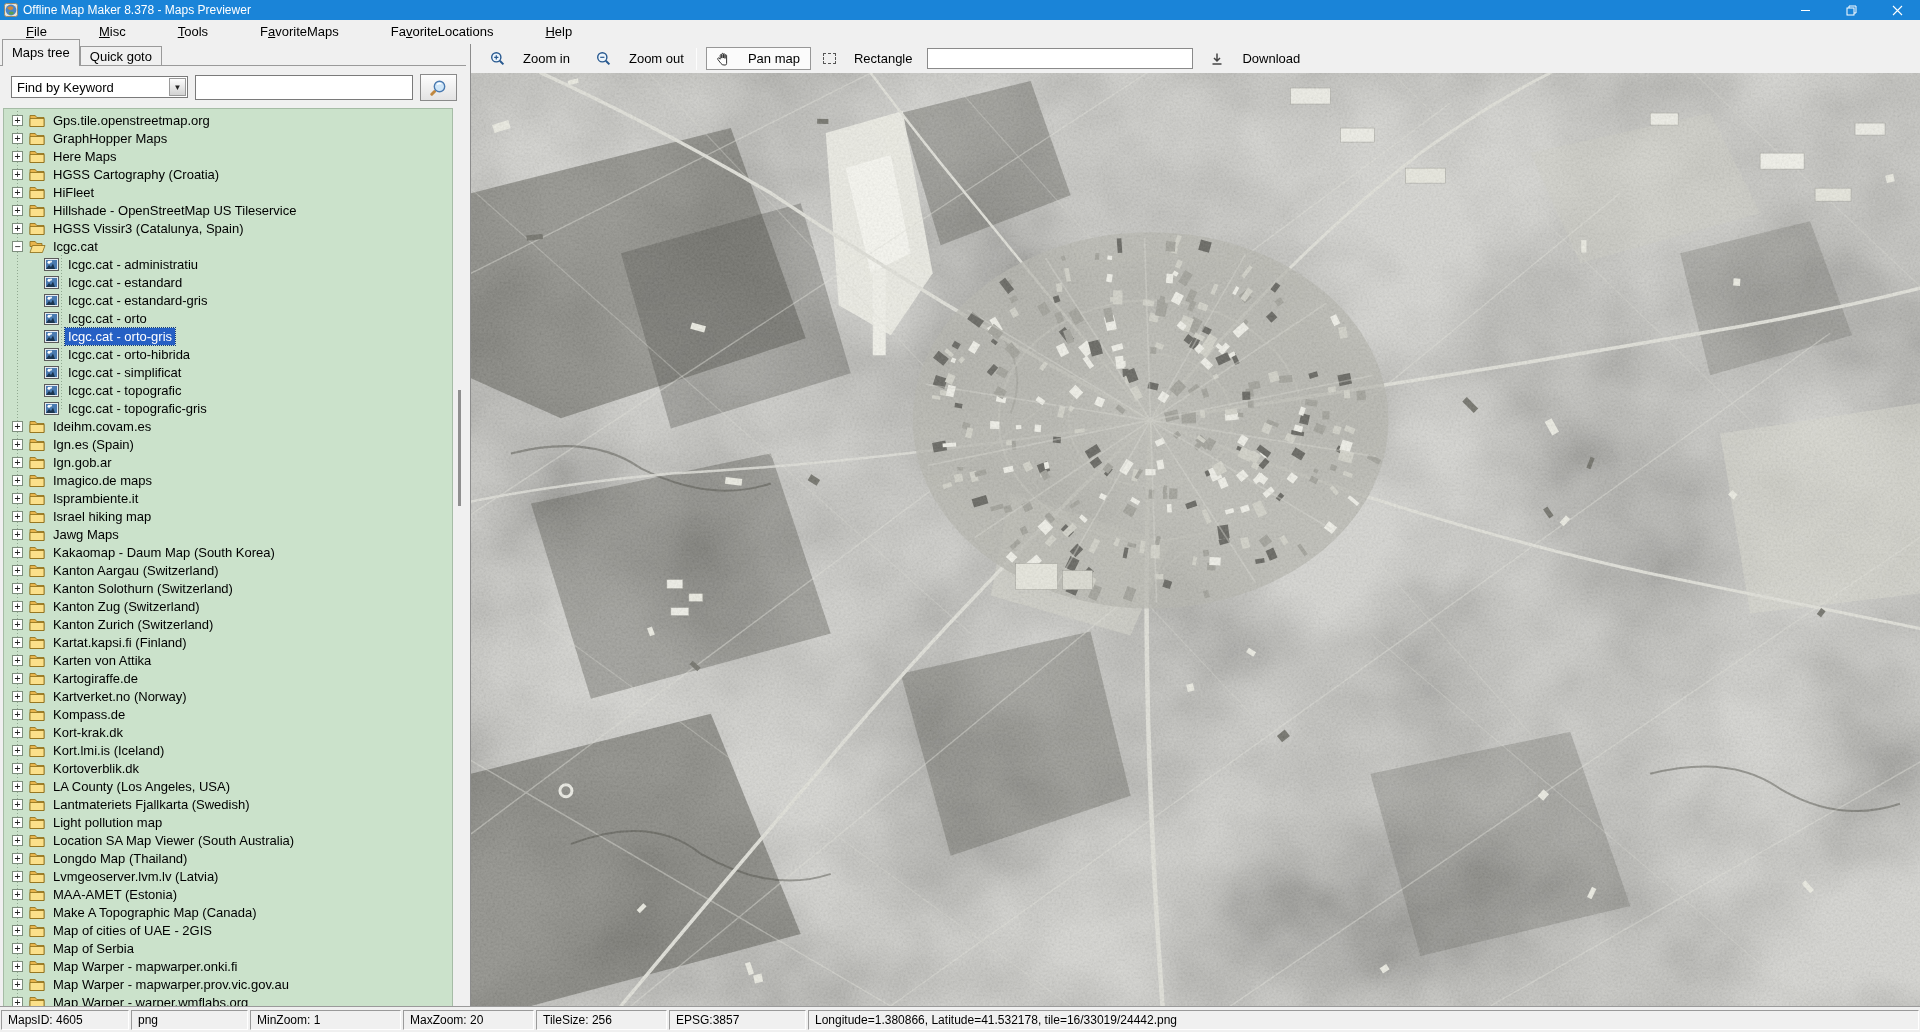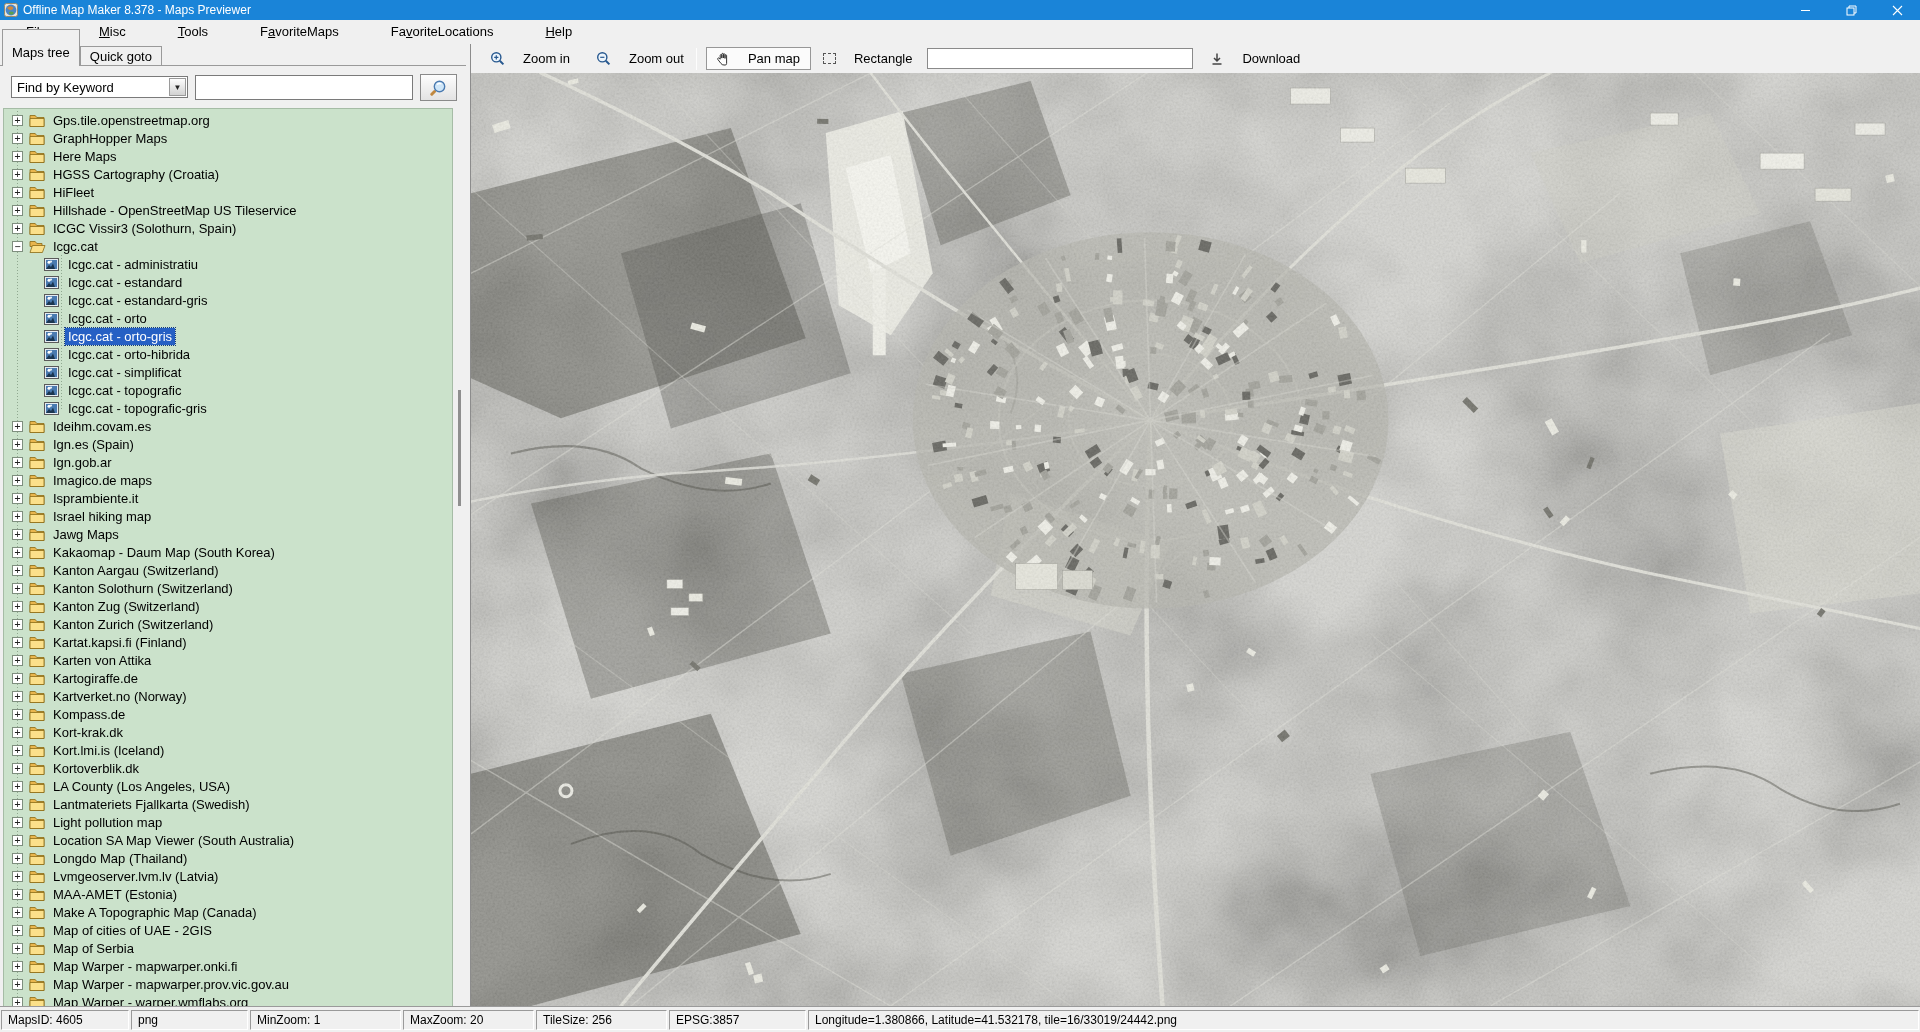--- a/index.html
+++ b/index.html
@@ -17,21 +17,21 @@
   
   .menubar { position:absolute; left:0; top:20px; width:1920px; height:24px; background:#f0f0f0;
              display:flex; align-items:center; border-bottom:1px solid #f0f0f0; }
   .menu-item { padding:3px 26px; font-size:13px; }
   .menu-item u { text-decoration:underline; }
 
   
   .left { position:absolute; left:0; top:44px; width:466px; height:962px; background:#f0f0f0; }
   .tabs { position:relative; height:22px; padding-left:2px; display:flex; align-items:flex-end;
           border-bottom:1px solid #9a9a9a; }
-  .tab { border:1px solid #9a9a9a; border-bottom:none; background:#f0f0f0; padding:15px 9px 4px;
+  .tab { border:1px solid #9a9a9a; border-bottom:none; background:#f0f0f0; padding:5px 9px 4px;
          font-size:13px; position:relative; }
   .tab.active { z-index:2; margin-bottom:-1px; padding-bottom:6px; background:#f0f0f0; }
   .tab.inactive { height:19px; padding-top:2px; }
 
   .searchrow { height:42px; display:flex; align-items:center; }
   .combo { margin-left:11px; width:177px; height:22px; background:#fff; border:1px solid #7a7a7a;
            display:flex; align-items:center; }
   .combo .combo-text { flex:1; padding-left:5px; font-size:13px; }
   .combo .combo-btn { width:17px; height:18px; margin-right:1px; background:linear-gradient(#fdfdfd,#d2d2d2);
            border:1px solid #9a9a9a; display:flex; align-items:center; justify-content:center;
@@ -211,21 +211,21 @@
         <span class="tlabel">Hillshade - OpenStreetMap US Tileservice</span>
       </div>
       <div class="trow lvl0">
         <span class="exp">+</span>
         <span class="ticon">
           <svg width="16" height="13" viewBox="0 0 16 13">
             <path d="M1 1.5 h5.2 l1.6 2 H15 v9 H1 z" fill="#e9b54d" stroke="#8a6914" stroke-width="0.8"></path>
             <path d="M1 4.5 h14 v8 H1 z" fill="#fbe08a" stroke="#8a6914" stroke-width="0.8"></path>
           </svg>
         </span>
-        <span class="tlabel">ICGC Vissir3 (Solothurn, Spain)</span>
+        <span class="tlabel">HGSS Vissir3 (Catalunya, Spain)</span>
       </div>
       <div class="trow lvl0">
         <span class="exp">−</span>
         <span class="ticon">
           <svg width="17" height="13" viewBox="0 0 17 13">
             <path d="M1 1.5 h5.2 l1.6 2 H13 v3 H1 z" fill="#e9b54d" stroke="#8a6914" stroke-width="0.8"></path>
             <path d="M1 12.5 L3.4 5.5 H16 L13.4 12.5 z" fill="#fbe08a" stroke="#8a6914" stroke-width="0.8"></path>
           </svg>
         </span>
         <span class="tlabel">Icgc.cat</span>

